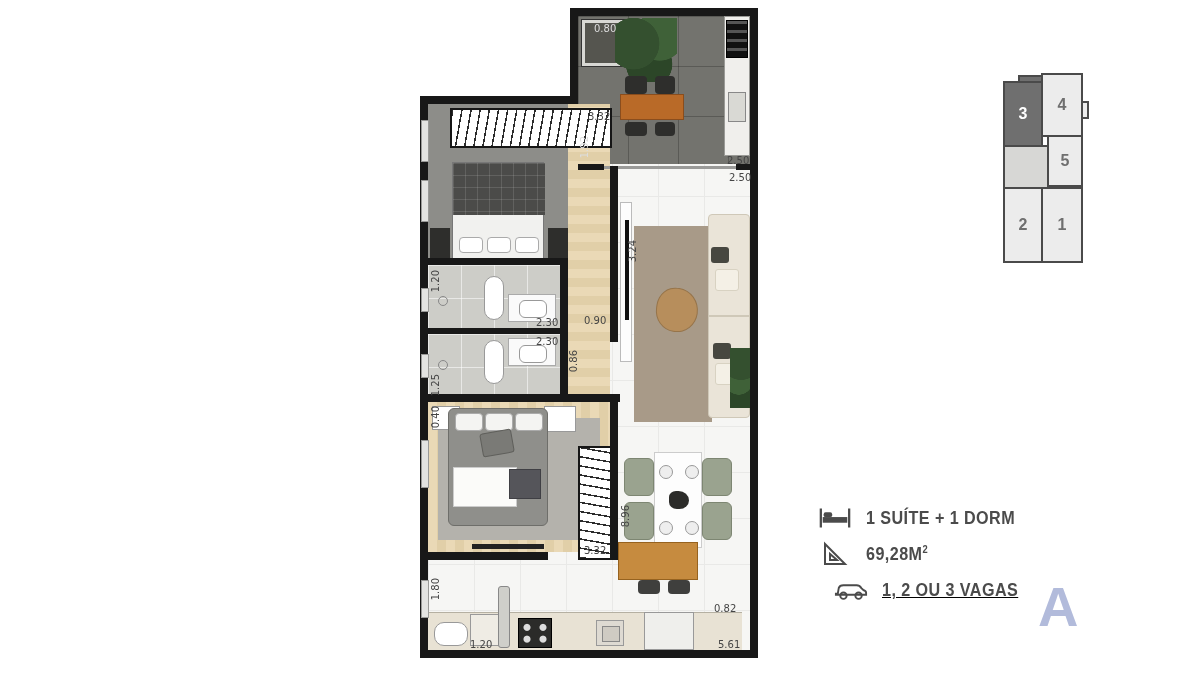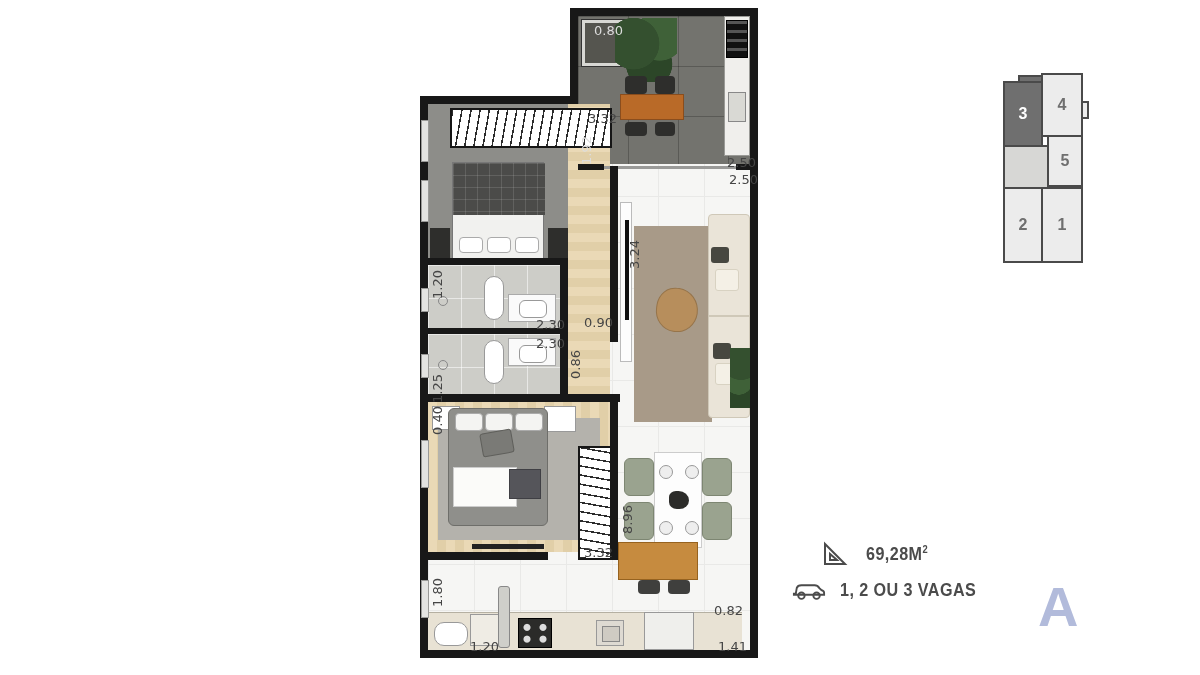--- a/index.html
+++ b/index.html
@@ -18,21 +18,21 @@
     background-image:linear-gradient(rgba(255,255,255,.55) 1px,transparent 1px),linear-gradient(90deg,rgba(255,255,255,.55) 1px,transparent 1px);
     background-size:33px 33px;}
   .wood{background:repeating-linear-gradient(90deg,#ead9b6 0 9px,#e1cfa8 9px 18px);}
   .woodv{background:repeating-linear-gradient(0deg,#ead9b6 0 9px,#e1cfa8 9px 18px);}
   .graysuite{background:#8d8d89;}
   .hatch{background-color:#ffffff;border:2px solid #161616;
     background-image:repeating-linear-gradient(100deg,#2b2b2b 0 1.5px,transparent 1.5px 9px);}
   .hatchv{background-color:#ffffff;border:2px solid #161616;
     background-image:repeating-linear-gradient(10deg,#2b2b2b 0 1.5px,transparent 1.5px 9px);}
   
-  .dim{position:absolute;font-size:13px;line-height:1;color:#454545;font-family:"DejaVu Sans",sans-serif;z-index:30;}
+  .dim{position:absolute;font-size:10px;line-height:1;color:#454545;font-family:"DejaVu Sans",sans-serif;z-index:30;}
   .dimv{writing-mode:vertical-rl;transform:rotate(180deg);}
   
   .kp{position:absolute;border:2px solid #4a4a4a;background:#ececec;color:#6f6f6f;
       display:flex;align-items:center;justify-content:center;font-weight:bold;font-size:16px;box-sizing:border-box;}
   
   .drow{position:absolute;display:flex;align-items:center;gap:14px;}
   .dtext{font-weight:bold;font-size:19px;color:#4b4b4b;letter-spacing:.5px;
          transform:scaleX(.85);transform-origin:left center;white-space:nowrap;}
   .dtext sup{font-size:11px;}
   .dicon{width:34px;height:28px;display:flex;align-items:center;justify-content:center;}
@@ -185,21 +185,21 @@
     <span class="dim" style="left:536px;top:318px;">2.30</span>
     <span class="dim" style="left:536px;top:337px;">2.30</span>
     <span class="dim dimv" style="left:431px;top:374px;">1.25</span>
     <span class="dim" style="left:584px;top:316px;">0.90</span>
     <span class="dim dimv" style="left:569px;top:350px;">0.86</span>
     <span class="dim dimv" style="left:621px;top:505px;">8.96</span>
     <span class="dim" style="left:584px;top:546px;">3.32</span>
     <span class="dim dimv" style="left:431px;top:406px;">0.40</span>
     <span class="dim dimv" style="left:431px;top:578px;">1.80</span>
     <span class="dim" style="left:470px;top:640px;">1.20</span>
-    <span class="dim" style="left:718px;top:640px;">1.41</span>
+    <span class="dim" style="left:718px;top:640px;">5.61</span>
     <span class="dim" style="left:714px;top:604px;">0.82</span>
   </div>
 
   <div class="abs" style="left:1003px;top:73px;width:90px;height:192px;">
     <div class="kp" style="left:15px;top:2px;width:25px;height:14px;background:#6f6f6f;"></div>
     <div class="kp" style="left:0;top:8px;width:40px;height:66px;background:#6f6f6f;color:#ffffff;">
       <span>3</span>
     </div>
     <div class="kp" style="left:74px;top:28px;width:12px;height:18px;"></div>
     <div class="kp" style="left:38px;top:0;width:42px;height:64px;">
@@ -210,30 +210,40 @@
       <span>5</span>
     </div>
     <div class="kp" style="left:0;top:114px;width:40px;height:76px;">
       <span>2</span>
     </div>
     <div class="kp" style="left:38px;top:114px;width:42px;height:76px;">
       <span>1</span>
     </div>
   </div>
 
+  <div class="drow" style="left:818px;top:504px;">
+    <span class="dicon">
+      <svg width="34" height="24" viewBox="0 0 36 24" fill="none" stroke="#4b4b4b" stroke-width="2.4">
+        <path d="M3 2 V22 M33 2 V22"></path>
+        <rect x="5" y="11" width="26" height="6" fill="#4b4b4b" stroke="none"></rect>
+        <rect x="6" y="6" width="9" height="5" rx="2" fill="#4b4b4b" stroke="none"></rect>
+      </svg>
+    </span>
+    <span class="dtext">1 SUÍTE + 1 DORM</span>
+  </div>
   <div class="drow" style="left:818px;top:540px;">
     <span class="dicon">
       <svg width="28" height="26" viewBox="0 0 26 26" fill="none" stroke="#4b4b4b" stroke-width="2">
         <path d="M3 3 L3 23 L23 23 Z"></path>
         <path d="M8 13 L8 19 L15 19 Z"></path>
       </svg>
     </span>
     <span class="dtext"><span>69,28M</span><sup>2</sup></span>
   </div>
-  <div class="drow" style="left:792px;top:576px;">
+  <div class="drow" style="left:834px;top:576px;text-decoration:underline;">
     <span class="dicon">
       <svg width="34" height="26" viewBox="0 0 36 26" fill="none" stroke="#4b4b4b" stroke-width="2">
         <path d="M4 17 L5 11 Q6 8 10 8 L24 8 Q27 8 29 11 L31 13 Q34 14 34 16 L34 18 L2 18 L2 17 Z"></path>
         <circle cx="10" cy="19" r="3.4"></circle>
         <circle cx="26" cy="19" r="3.4"></circle>
       </svg>
     </span>
     <span class="dtext">1, 2 OU 3 VAGAS</span>
   </div>
 

